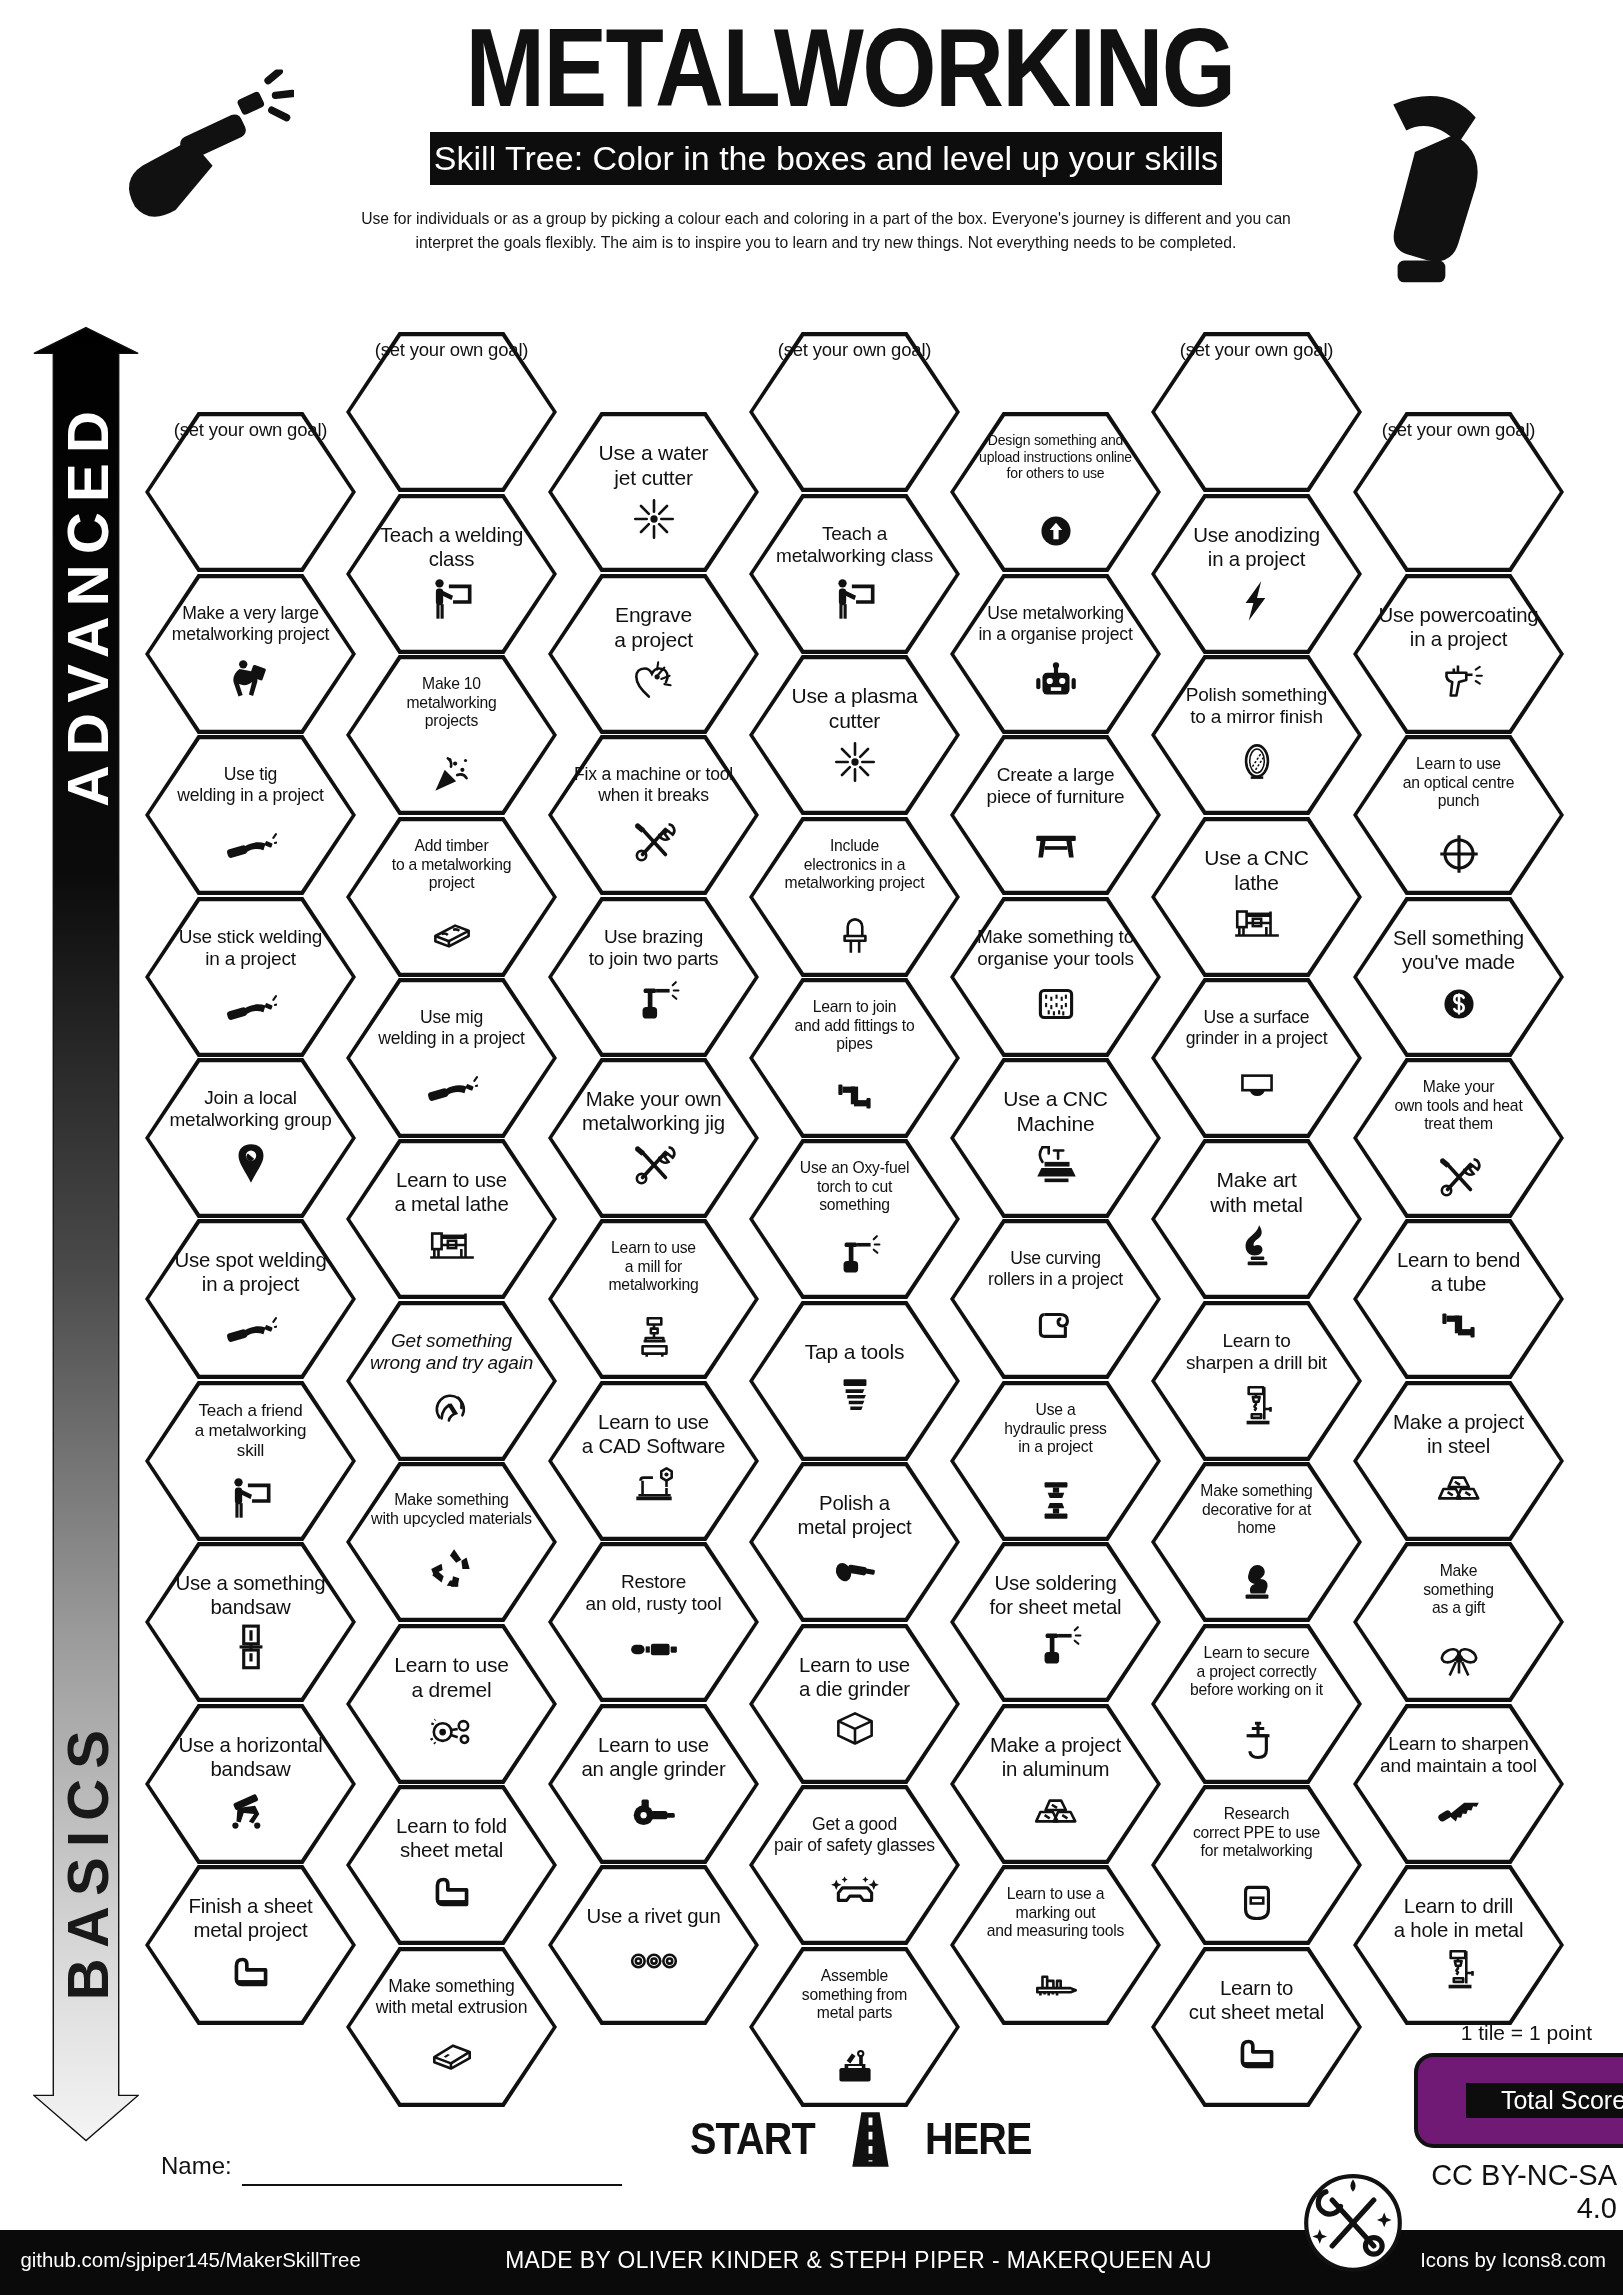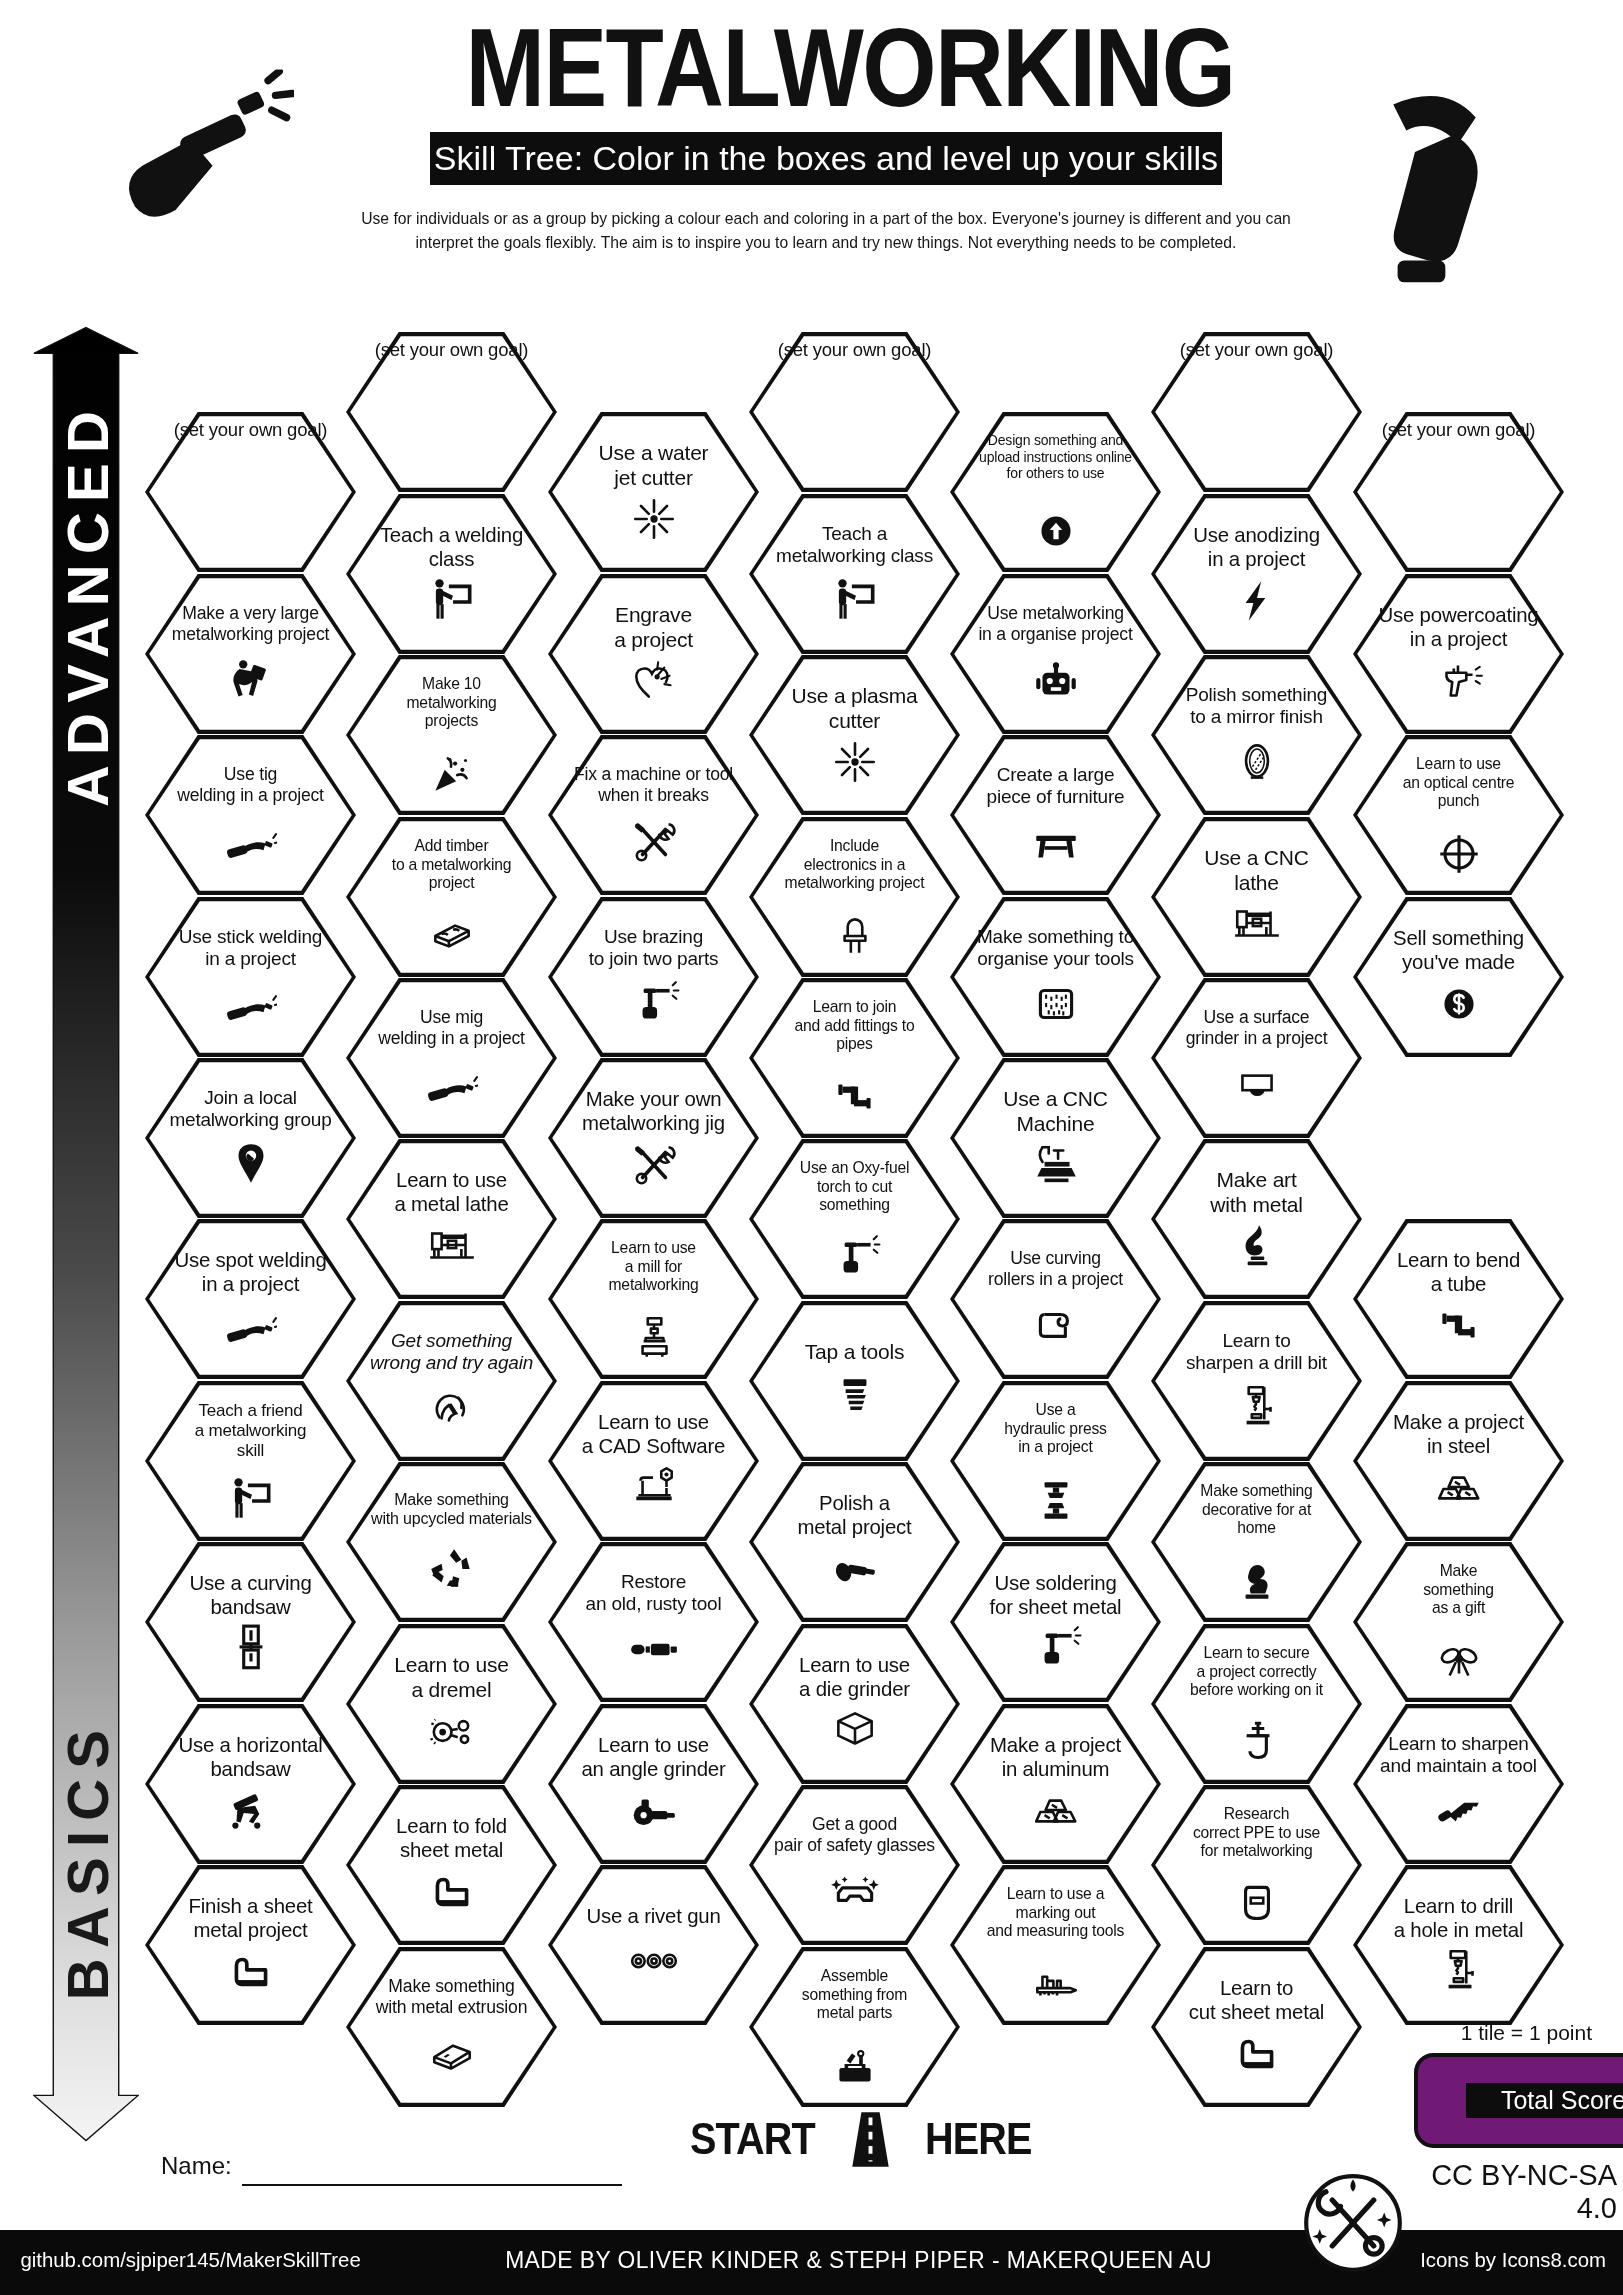--- a/index.html
+++ b/index.html
@@ -601,21 +601,21 @@
 a metalworking
 skill</div>
       <svg class="hicon" viewBox="0 0 100 100" style="width: 52px; height: 52px; top: 93px;">
         <use href="#i-teacher-board"></use>
       </svg>
     </div>
     <div class="tile" style="left: 145px; top: 1542px;">
       <div class="hex-b">
         <div class="hex-f"></div>
       </div>
-      <div class="label" style="font-size: 20.4px; top: 29px;">Use a curving
+      <div class="label" style="font-size: 20.4px; top: 29px;">Use a something
 bandsaw</div>
       <svg class="hicon" viewBox="0 0 100 100" style="width: 52px; height: 52px; top: 81px;">
         <use href="#i-vertical-bandsaw"></use>
       </svg>
     </div>
     <div class="tile" style="left: 145px; top: 1704px;">
       <div class="hex-b">
         <div class="hex-f"></div>
       </div>
       <div class="label" style="font-size: 20.4px; top: 29px;">Use a horizontal
@@ -1191,20 +1191,31 @@
       </svg>
     </div>
     <div class="tile" style="left: 1353px; top: 897px;">
       <div class="hex-b">
         <div class="hex-f"></div>
       </div>
       <div class="label" style="font-size: 20.4px; top: 29px;">Sell something
 you've made</div>
       <svg class="hicon" viewBox="0 0 100 100" style="width: 52px; height: 52px; top: 81px;">
         <use href="#i-dollar-coin"></use>
+      </svg>
+    </div>
+    <div class="tile" style="left: 1353px; top: 1058px;">
+      <div class="hex-b">
+        <div class="hex-f"></div>
+      </div>
+      <div class="label" style="font-size: 15.7px; top: 20.4px;">Make your
+own tools and heat
+treat them</div>
+      <svg class="hicon" viewBox="0 0 100 100" style="width: 52px; height: 52px; top: 93px;">
+        <use href="#i-crossed-tools"></use>
       </svg>
     </div>
     <div class="tile" style="left: 1353px; top: 1219px;">
       <div class="hex-b">
         <div class="hex-f"></div>
       </div>
       <div class="label" style="font-size: 20.4px; top: 29px;">Learn to bend
 a tube</div>
       <svg class="hicon" viewBox="0 0 100 100" style="width: 52px; height: 52px; top: 81px;">
         <use href="#i-pipe"></use>

